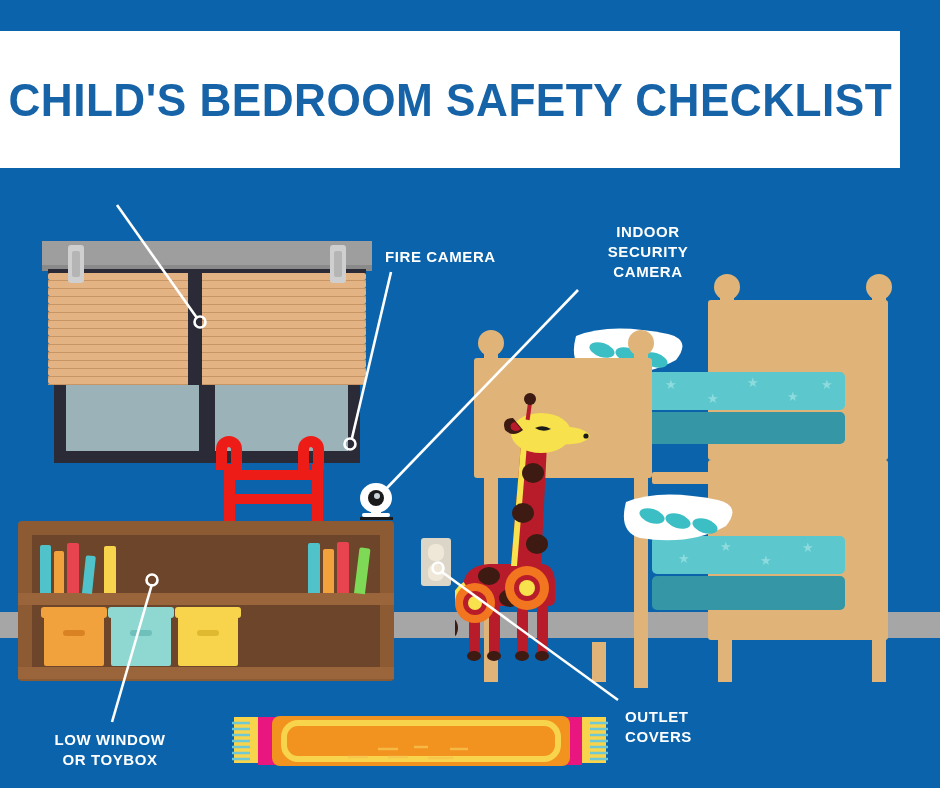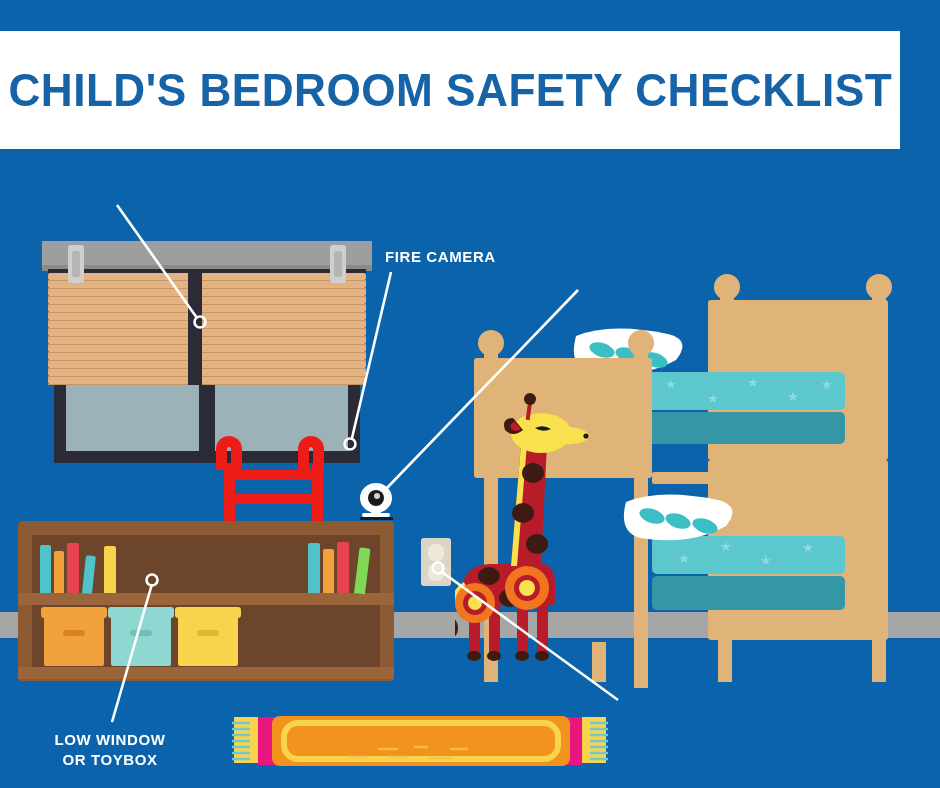--- a/index.html
+++ b/index.html
@@ -6,21 +6,21 @@
   html,body{margin:0;padding:0;}
   body{
     width:940px;height:788px;overflow:hidden;
     background:#0b64ab;
     font-family:"Liberation Sans", sans-serif;
   }
   #stage{position:relative;width:940px;height:788px;background:#0b64ab;}
 
   
   #title-banner{
-    position:absolute;left:0;top:31px;width:900px;height:118px;
+    position:absolute;left:0;top:31px;width:900px;height:137px;
     background:#ffffff;
     display:flex;align-items:center;justify-content:center;
   }
   #title-text{
     color:#1663a8;
     font-family:"Liberation Sans", sans-serif;
     font-weight:bold;
     font-size:46px;
     letter-spacing:0.5px;
     transform:scaleX(0.96);
@@ -397,16 +397,21 @@
     <line x1="578" y1="290" x2="385" y2="490" stroke="#ffffff" stroke-width="2.6"></line>
 
     <line x1="112" y1="722" x2="152" y2="584" stroke="#ffffff" stroke-width="2.6"></line>
     <circle cx="152" cy="580" r="5.5" fill="none" stroke="#ffffff" stroke-width="2.6"></circle>
 
     <line x1="618" y1="700" x2="442" y2="572" stroke="#ffffff" stroke-width="2.6"></line>
     <circle cx="438" cy="568" r="5.5" fill="none" stroke="#ffffff" stroke-width="2.6"></circle>
   </svg>
 
   <div class="callout" id="label-ladder">FIRE CAMERA</div>
+  <div class="callout" id="label-camera">INDOOR
+SECURITY
+CAMERA</div>
   <div class="callout" id="label-shelves">LOW WINDOW
 OR TOYBOX</div>
+  <div class="callout" id="label-outlet">OUTLET
+COVERS</div>
 
 </div>
 
 </body></html>

